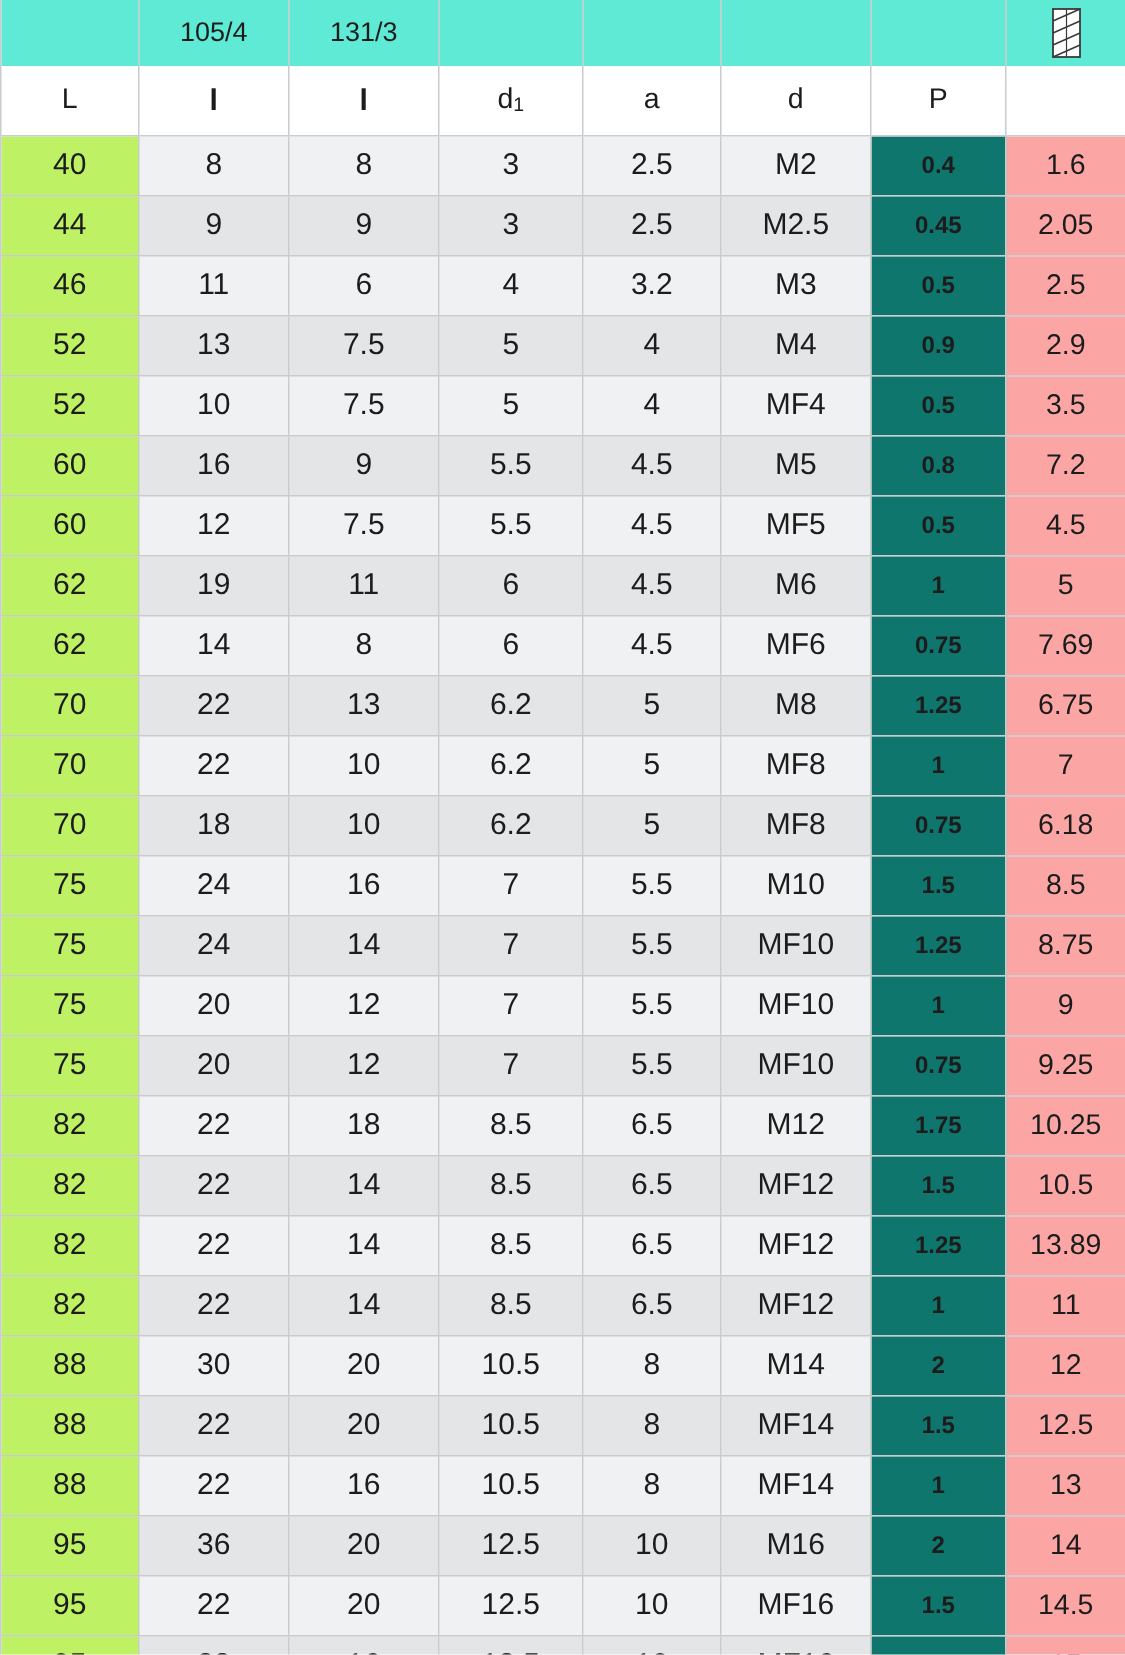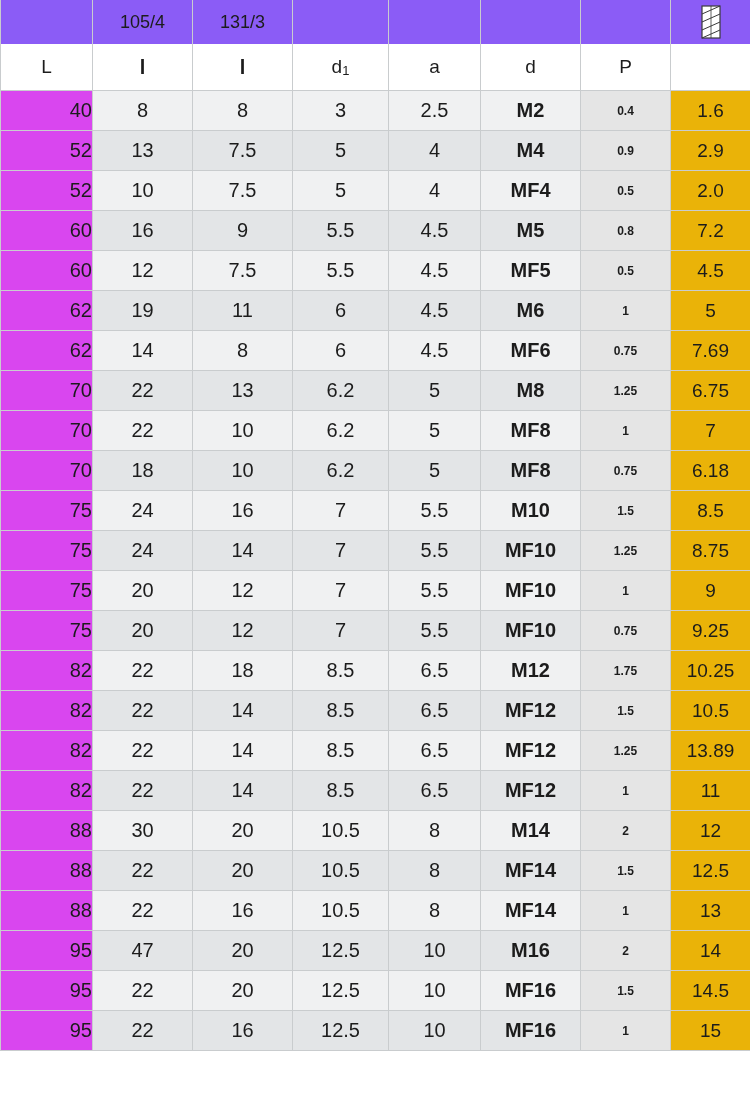--- a/index.html
+++ b/index.html
@@ -32,21 +32,21 @@
     text-align: center;
     vertical-align: middle;
     padding: 0;
     font-weight: normal;
     color: #1c1c1c;
   }
 
   
   thead tr.top-row td {
     height: 44px;
-    background: #8b5cf6;
+    background: #5eead4;
     font-size: 19px;
     border-bottom: none;
   }
   thead tr.sym-row td {
     height: 46px;
     background: #ffffff;
     font-size: 19px;
     border-top: none;
   }
   thead tr.top-row td.no-line,
@@ -65,28 +65,28 @@
     margin: 0 auto;
     width: 26px;
     height: 36px;
   }
 
   
   tbody td {
     height: 39px;
     font-size: 20px;
   }
-  tbody tr td.col-L   { background: #d946ef; text-align: right; }
+  tbody tr td.col-L   { background: #bef264; }
   tbody tr td.col-l1  { background: #f0f1f2; }
   tbody tr td.col-l2  { background: #f0f1f2; }
   tbody tr td.col-d1  { background: #f0f1f2; }
   tbody tr td.col-a   { background: #f0f1f2; }
-  tbody tr td.col-d   { background: #f0f1f2; font-weight: bold; font-size: 20px; }
-  tbody tr td.col-P   { background: #e5e5e5; font-weight: bold; font-size: 12px; }
-  tbody tr td.col-tap { background: #eab308; font-size: 19px; }
+  tbody tr td.col-d   { background: #f0f1f2; font-weight: normal; font-size: 20px; }
+  tbody tr td.col-P   { background: #0f766e; font-weight: bold; font-size: 16px; }
+  tbody tr td.col-tap { background: #fca5a5; font-size: 19px; }
 
   tbody tr.alt td.col-l1,
   tbody tr.alt td.col-l2,
   tbody tr.alt td.col-d1,
   tbody tr.alt td.col-a,
   tbody tr.alt td.col-d { background: #e3e5e7; }
 </style>
 </head>
 <body>
 
@@ -155,38 +155,58 @@
         <td class="col-L">40</td>
         <td class="col-l1">8</td>
         <td class="col-l2">8</td>
         <td class="col-d1">3</td>
         <td class="col-a">2.5</td>
         <td class="col-d">M2</td>
         <td class="col-P">0.4</td>
         <td class="col-tap">1.6</td>
       </tr>
       <tr class="alt">
+        <td class="col-L">44</td>
+        <td class="col-l1">9</td>
+        <td class="col-l2">9</td>
+        <td class="col-d1">3</td>
+        <td class="col-a">2.5</td>
+        <td class="col-d">M2.5</td>
+        <td class="col-P">0.45</td>
+        <td class="col-tap">2.05</td>
+      </tr>
+      <tr>
+        <td class="col-L">46</td>
+        <td class="col-l1">11</td>
+        <td class="col-l2">6</td>
+        <td class="col-d1">4</td>
+        <td class="col-a">3.2</td>
+        <td class="col-d">M3</td>
+        <td class="col-P">0.5</td>
+        <td class="col-tap">2.5</td>
+      </tr>
+      <tr class="alt">
         <td class="col-L">52</td>
         <td class="col-l1">13</td>
         <td class="col-l2">7.5</td>
         <td class="col-d1">5</td>
         <td class="col-a">4</td>
         <td class="col-d">M4</td>
         <td class="col-P">0.9</td>
         <td class="col-tap">2.9</td>
       </tr>
       <tr>
         <td class="col-L">52</td>
         <td class="col-l1">10</td>
         <td class="col-l2">7.5</td>
         <td class="col-d1">5</td>
         <td class="col-a">4</td>
         <td class="col-d">MF4</td>
         <td class="col-P">0.5</td>
-        <td class="col-tap">2.0</td>
+        <td class="col-tap">3.5</td>
       </tr>
       <tr class="alt">
         <td class="col-L">60</td>
         <td class="col-l1">16</td>
         <td class="col-l2">9</td>
         <td class="col-d1">5.5</td>
         <td class="col-a">4.5</td>
         <td class="col-d">M5</td>
         <td class="col-P">0.8</td>
         <td class="col-tap">7.2</td>
@@ -356,21 +376,21 @@
         <td class="col-l1">22</td>
         <td class="col-l2">16</td>
         <td class="col-d1">10.5</td>
         <td class="col-a">8</td>
         <td class="col-d">MF14</td>
         <td class="col-P">1</td>
         <td class="col-tap">13</td>
       </tr>
       <tr class="alt">
         <td class="col-L">95</td>
-        <td class="col-l1">47</td>
+        <td class="col-l1">36</td>
         <td class="col-l2">20</td>
         <td class="col-d1">12.5</td>
         <td class="col-a">10</td>
         <td class="col-d">M16</td>
         <td class="col-P">2</td>
         <td class="col-tap">14</td>
       </tr>
       <tr>
         <td class="col-L">95</td>
         <td class="col-l1">22</td>

